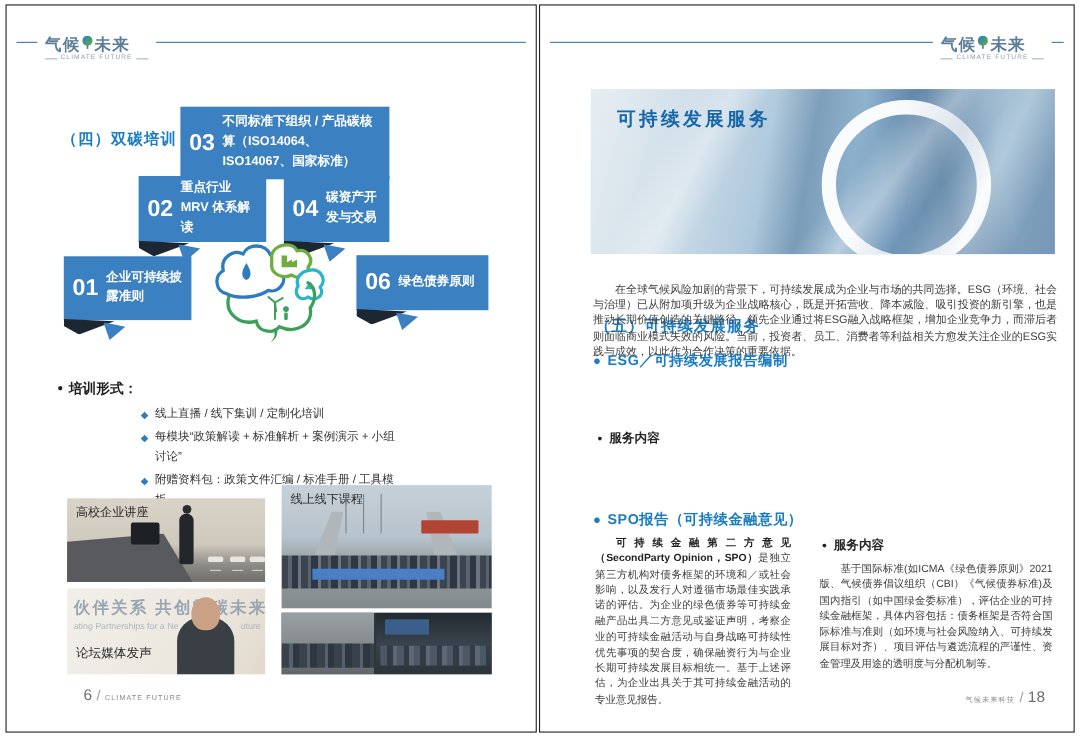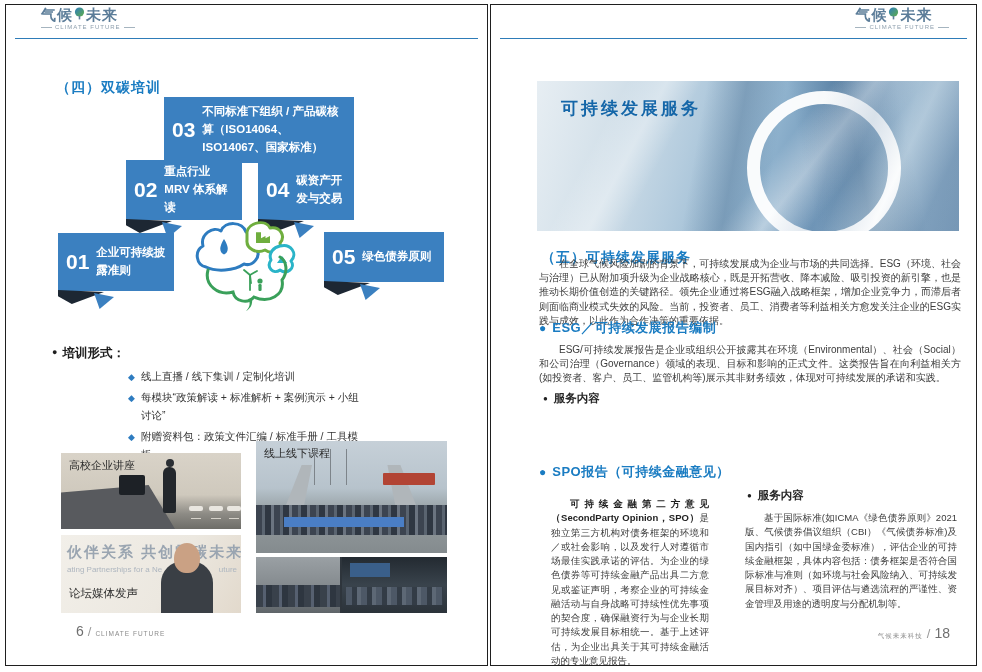--- a/index.html
+++ b/index.html
@@ -3,28 +3,28 @@
 <meta charset="utf-8">
 <style>
   html,body{margin:0;padding:0;background:#ffffff;}
   body{width:982px;height:672px;position:relative;font-family:"Liberation Sans","DejaVu Sans",sans-serif;overflow:hidden;}
   .page{position:absolute;top:4px;height:662px;background:#fff;border:1px solid #1f1f1f;box-sizing:border-box;overflow:hidden;}
   .page-left{left:5px;width:483px;}
   .page-right{left:490px;width:487px;}
 
   
   .head-line{position:absolute;top:33px;left:9px;right:9px;border-top:1.5px solid #2e7cb8;}
-  .logo{position:absolute;top:2px;background:#fff;padding:0 7px;text-align:left;}
+  .logo{position:absolute;top:27px;background:#fff;padding:0 7px;text-align:left;}
   .logo-l{left:28px;} .logo-r{right:20px;}
   .logo-cn{display:flex;align-items:center;gap:1px;font-size:15px;font-weight:bold;color:#5c7d99;letter-spacing:1px;line-height:1;}
   .logo-en{display:flex;align-items:center;gap:3px;font-size:6px;color:#8fa0ae;letter-spacing:1px;margin-top:2px;justify-content:center;}
   .logo-en::before,.logo-en::after{content:"";width:11px;border-top:1px solid #a5b4bf;}
 
   
-  .sec-title{position:absolute;font-size:14px;font-weight:bold;color:#1a7cc2;letter-spacing:1px;}
+  .sec-title{position:absolute;font-size:14px;font-weight:bold;color:#1a7cc2;letter-spacing:1px;margin-top:39px;}
   .t-left{left:50px;top:74px;}
 
   .flow-box{position:absolute;background:#3b80c0;color:#fff;display:flex;align-items:center;padding:5px 8px;box-sizing:border-box;}
   .flow-num{font-size:21px;font-weight:800;margin-right:7px;flex:0 0 auto;}
   .flow-label{font-size:11.5px;font-weight:bold;line-height:1.55;}
   .fb3{left:158px;top:92px;width:190px;height:66px;}
   .fb2{left:120px;top:155px;width:116px;height:60px;}
   .fb4{left:252px;top:155px;width:96px;height:60px;}
   .fb1{left:52px;top:228px;width:116px;height:58px;}
   .fb5{left:318px;top:227px;width:120px;height:50px;}
@@ -96,21 +96,21 @@
   .dot-blue{color:#1a7cc2;font-size:12px;}
   .dot-black{color:#222;font-size:8px;}
   .h-esg{left:48px;top:314px;}
   .p-esg{left:48px;top:338px;width:422px;}
   .h-svc1{left:52px;top:386px;}
   .p-svc1{left:48px;top:406px;width:422px;}
   .h-spo{left:48px;top:458px;}
   .col{position:absolute;font-size:9.5px;color:#3c3c3c;line-height:1.5;text-align:justify;}
   .col-l{left:50px;top:482px;width:178px;}
   .col-l .lead{font-weight:bold;color:#222;}
-  .col-l p{margin:10px;text-indent:2em;}
+  .col-l p{margin:0;text-indent:2em;}
   .h-svc2{left:256px;top:483px;position:absolute;}
   .col-r{left:254px;top:506px;width:212px;}
   .col-r p{margin:0;text-indent:2em;}
 </style>
 </head>
 <body>
 
 <div class="page page-left">
   <div class="head-line"></div>
   <div class="logo logo-l">
@@ -153,21 +153,21 @@
     <span class="fold"></span>
     <span class="tail"></span>
   </div>
   <div class="flow-box fb1">
     <span class="flow-num">01</span>
     <span class="flow-label">企业可持续披露准则</span>
     <span class="fold"></span>
     <span class="tail"></span>
   </div>
   <div class="flow-box fb5">
-    <span class="flow-num">05</span>
+    <span class="flow-num">06</span>
     <span class="flow-label">绿色债券原则</span>
     <span class="fold"></span>
     <span class="tail"></span>
   </div>
 
   <div class="brain">
     <svg width="112" height="96" viewBox="0 0 112 96">
       <path d="M16 52 C6 50 4 36 13 31 C10 19 23 11 31 16 C35 6 52 6 56 17 C65 14 72 24 66 33 C72 41 63 52 54 49 C44 56 26 57 16 52 Z" fill="#fff" stroke="#2e7cc0" stroke-width="3" stroke-linejoin="round"></path>
       <path d="M34 24 C39 32 39 37 34 39.5 C29 37 29 32 34 24 Z" fill="#2e7cc0"></path>
       <path d="M57 17 C59 7 76 4 80 13 C90 11 96 21 90 28 C92 35 82 40 75 35 C67 39 56 34 57 25 Z" fill="#fff" stroke="#6fae3e" stroke-width="3" stroke-linejoin="round"></path>
@@ -272,21 +272,20 @@
   </div>
 
   <div class="sec-title t-right">（五）可持续发展服务</div>
 
   <p class="para p-intro">在全球气候风险加剧的背景下，可持续发展成为企业与市场的共同选择。ESG（环境、社会与治理）已从附加项升级为企业战略核心，既是开拓营收、降本减险、吸引投资的新引擎，也是推动长期价值创造的关键路径。领先企业通过将ESG融入战略框架，增加企业竞争力，而滞后者则面临商业模式失效的风险。当前，投资者、员工、消费者等利益相关方愈发关注企业的ESG实践与成效，以此作为合作决策的重要依据。</p>
 
   <div class="sub-head h-esg">
     <span class="dot dot-blue">●</span>
     <span class="sub-blue">ESG／可持续发展报告编制</span>
   </div>
-  <p class="para p-esg">ESG/可持续发展报告是企业或组织公开披露其在环境（Environmental）、社会（Social）和公司治理（Governance）领域的表现、目标和影响的正式文件。这类报告旨在向利益相关方(如投资者、客户、员工、监管机构等)展示其非财务绩效，体现对可持续发展的承诺和实践。</p>
 
   <div class="sub-head h-svc1">
     <span class="dot dot-black">●</span>
     <span class="sub-black">服务内容</span>
   </div>
 
   <div class="sub-head h-spo">
     <span class="dot dot-blue">●</span>
     <span class="sub-blue">SPO报告（可持续金融意见）</span>
   </div>

